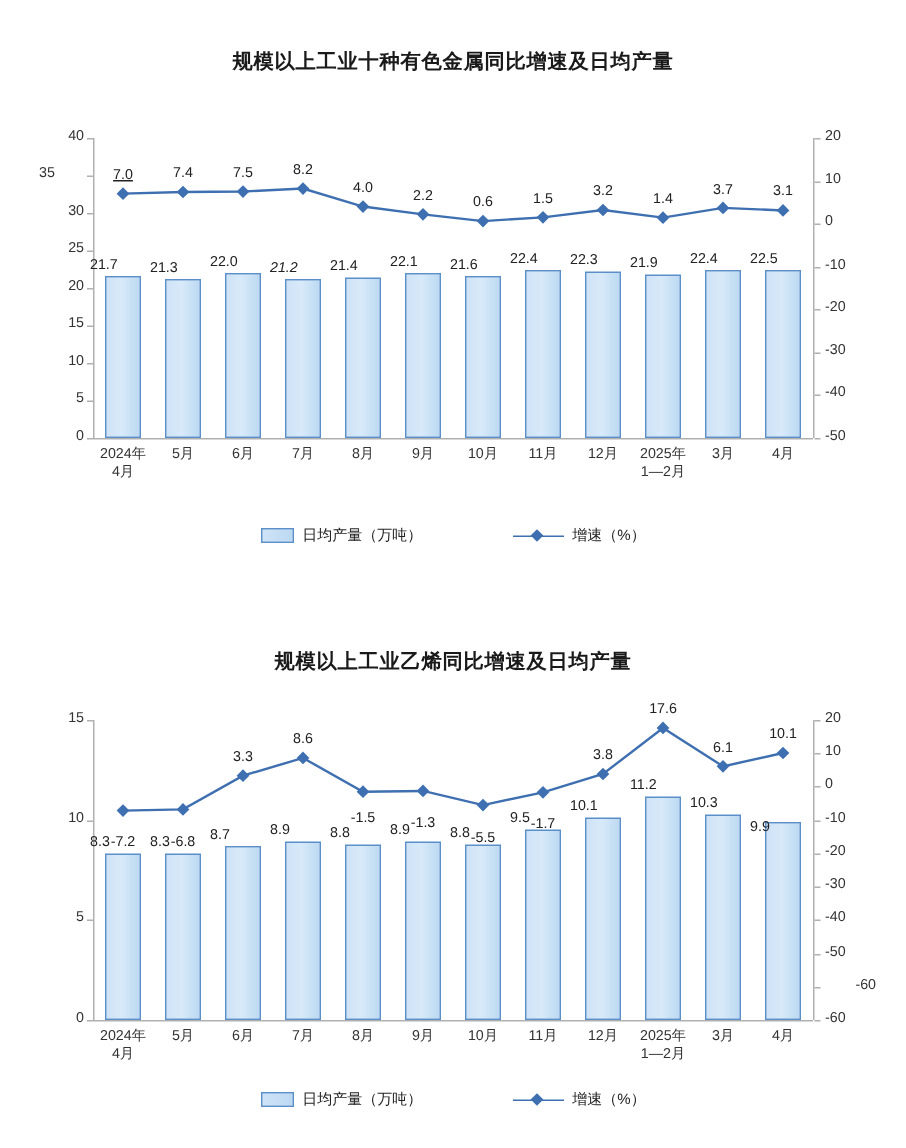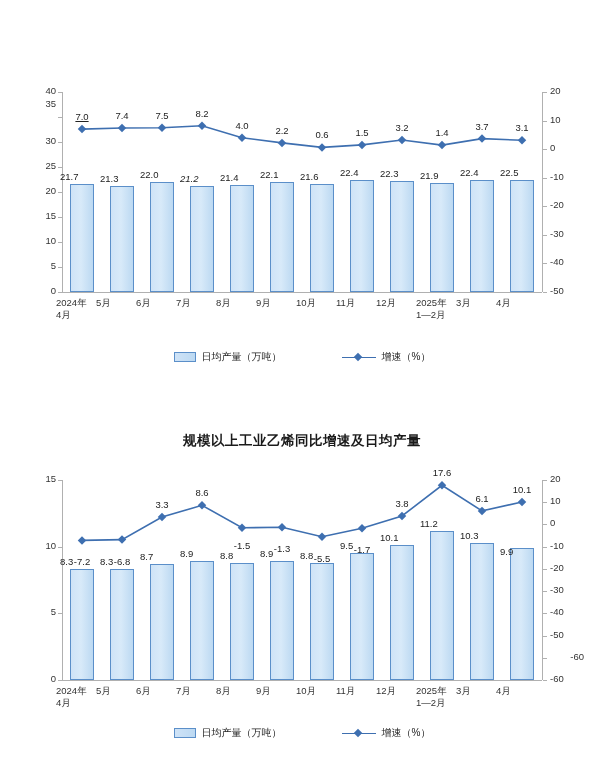--- a/index.html
+++ b/index.html
@@ -63,21 +63,21 @@
     position: absolute;
     font-size: 9.5px;
     color: #222;
     text-align: center;
     white-space: nowrap;
   }
   .cat-label {
     position: absolute;
     font-size: 9.5px;
     color: #333;
-    text-align: left;
+    text-align: center;
     white-space: nowrap;
     line-height: 12px;
   }
   .legend {
     position: relative;
     display: flex;
     justify-content: center;
     align-items: center;
     gap: 60px;
     font-size: 10px;
@@ -119,41 +119,42 @@
     position: absolute;
     left: 0;
     top: 0;
     overflow: visible;
   }
 </style>
 </head>
 <body>
 
 <div class="chart-block" style="position:absolute; left:0; top:0; width:604px; height:370px;">
+  <div class="chart-title" style="position:absolute; left:0; top:32px; width:604px;">规模以上工业十种有色金属同比增速及日均产量</div>
 
   <div class="plot-wrap" id="plot1" style="position:absolute; left:0px; top:82px; width:604px; height:230px;">
       <div class="axis-line" style="left:62px; top:10px; width:1px; height:200px;"></div>
       <div class="axis-line" style="left:542px; top:10px; width:1px; height:200px;"></div>
       <div class="axis-line" style="left:62px; top:210px; width:480px; height:1px;"></div>
       <div class="tick-mark" style="left:58px; top:210px;"></div>
       <div class="tick-label" style="left:26px; top:203px; width:30px; text-align:right;">0</div>
       <div class="tick-mark" style="left:58px; top:185px;"></div>
       <div class="tick-label" style="left:26px; top:178px; width:30px; text-align:right;">5</div>
       <div class="tick-mark" style="left:58px; top:160px;"></div>
       <div class="tick-label" style="left:26px; top:153px; width:30px; text-align:right;">10</div>
       <div class="tick-mark" style="left:58px; top:135px;"></div>
       <div class="tick-label" style="left:26px; top:128px; width:30px; text-align:right;">15</div>
       <div class="tick-mark" style="left:58px; top:110px;"></div>
       <div class="tick-label" style="left:26px; top:103px; width:30px; text-align:right;">20</div>
       <div class="tick-mark" style="left:58px; top:85px;"></div>
       <div class="tick-label" style="left:26px; top:78px; width:30px; text-align:right;">25</div>
       <div class="tick-mark" style="left:58px; top:60px;"></div>
       <div class="tick-label" style="left:26px; top:53px; width:30px; text-align:right;">30</div>
       <div class="tick-mark" style="left:58px; top:35px;"></div>
-      <div class="tick-label" style="left:26px; top:16px; width:30px; text-align:right;">35</div>
+      <div class="tick-label" style="left:26px; top:28px; width:30px; ">35</div>
       <div class="tick-mark" style="left:58px; top:10px;"></div>
       <div class="tick-label" style="left:26px; top:3px; width:30px; text-align:right;">40</div>
       <div class="tick-mark" style="left:543px; top:210px;"></div>
       <div class="tick-label" style="left:550px; top:203px; width:34px; text-align:left;">-50</div>
       <div class="tick-mark" style="left:543px; top:181px;"></div>
       <div class="tick-label" style="left:550px; top:174px; width:34px; text-align:left;">-40</div>
       <div class="tick-mark" style="left:543px; top:153px;"></div>
       <div class="tick-label" style="left:550px; top:146px; width:34px; text-align:left;">-30</div>
       <div class="tick-mark" style="left:543px; top:124px;"></div>
       <div class="tick-label" style="left:550px; top:117px; width:34px; text-align:left;">-20</div>

